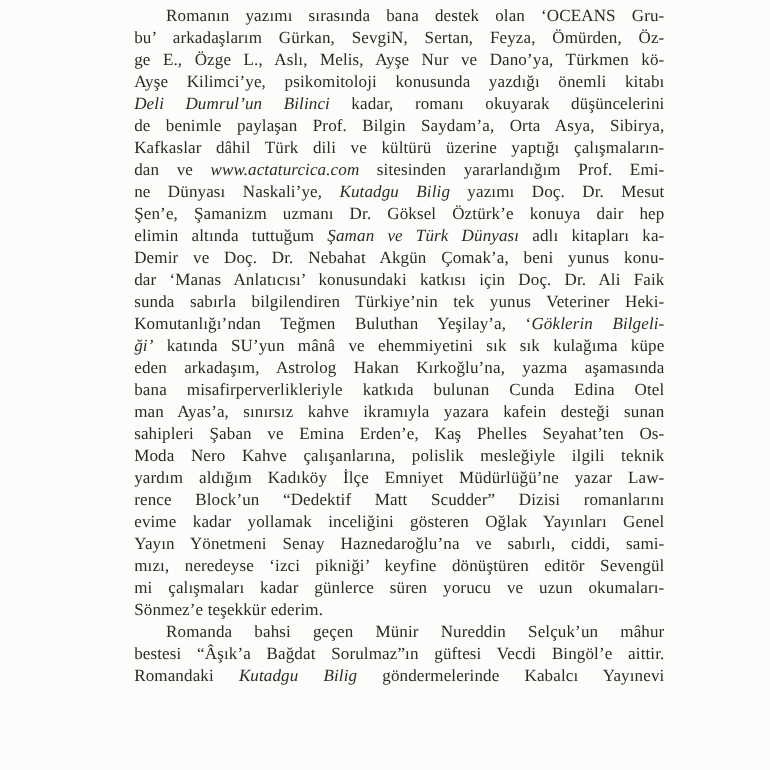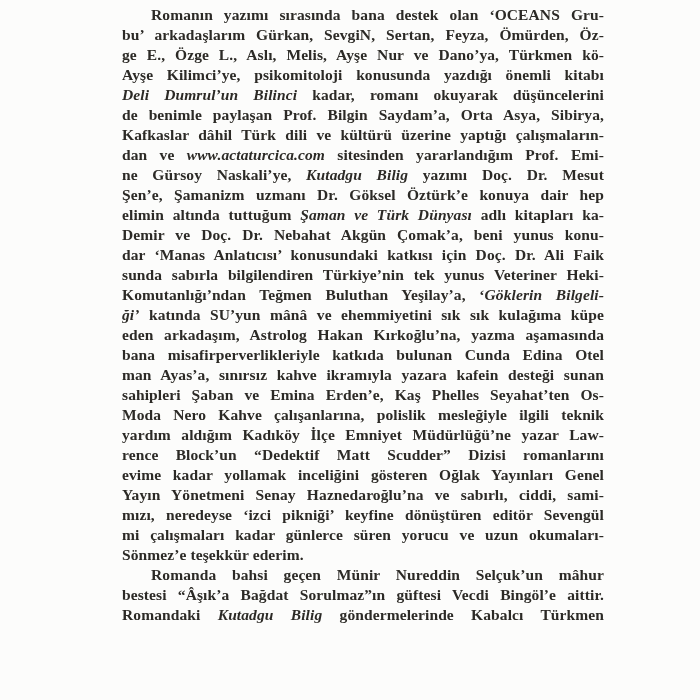--- a/index.html
+++ b/index.html
@@ -13,21 +13,20 @@
     font-family: "Liberation Serif", "DejaVu Serif", serif;
     overflow: hidden;
   }
   .page {
     position: absolute;
     top: 0;
     left: 0;
     width: 700px;
     height: 564px;
     background: #fcfcfb;
-    font-weight: bold;
   }
   .textblock {
     position: absolute;
     left: 122px;
     top: 5px;
     width: 482px;
     color: #2c2a26;
     font-size: 15.5px;
     line-height: 20px;
     letter-spacing: 0.1px;
@@ -56,21 +55,21 @@
   <div class="textblock" style="color: rgb(44, 42, 38);">
       <div class="para">
         <div class="line indent"><span>Romanın yazımı sırasında bana destek olan ‘OCEANS Gru-</span></div>
         <div class="line"><span>bu’ arkadaşlarım Gürkan, SevgiN, Sertan, Feyza, Ömürden, Öz-</span></div>
         <div class="line"><span>ge E., Özge L., Aslı, Melis, Ayşe Nur ve Dano’ya, Türkmen kö-</span></div>
         <div class="line"><span>Ayşe Kilimci’ye, psikomitoloji konusunda yazdığı önemli kitabı</span></div>
         <div class="line"><i>Deli Dumrul’un Bilinci</i><span> kadar, romanı okuyarak düşüncelerini</span></div>
         <div class="line"><span>de benimle paylaşan Prof. Bilgin Saydam’a, Orta Asya, Sibirya,</span></div>
         <div class="line"><span>Kafkaslar dâhil Türk dili ve kültürü üzerine yaptığı çalışmaların-</span></div>
         <div class="line"><span>dan ve </span><i>www.actaturcica.com</i><span> sitesinden yararlandığım Prof. Emi-</span></div>
-        <div class="line"><span>ne Gürsoy Naskali’ye, </span><i>Kutadgu Bilig</i><span> yazımı Doç. Dr. Mesut</span></div>
+        <div class="line"><span>ne Dünyası Naskali’ye, </span><i>Kutadgu Bilig</i><span> yazımı Doç. Dr. Mesut</span></div>
         <div class="line"><span>Şen’e, Şamanizm uzmanı Dr. Göksel Öztürk’e konuya dair hep</span></div>
         <div class="line"><span>elimin altında tuttuğum </span><i>Şaman ve Türk Dünyası</i><span> adlı kitapları ka-</span></div>
         <div class="line"><span>Demir ve Doç. Dr. Nebahat Akgün Çomak’a, beni yunus konu-</span></div>
         <div class="line"><span>dar ‘Manas Anlatıcısı’ konusundaki katkısı için Doç. Dr. Ali Faik</span></div>
         <div class="line"><span>sunda sabırla bilgilendiren Türkiye’nin tek yunus Veteriner Heki-</span></div>
         <div class="line"><span>Komutanlığı’ndan Teğmen Buluthan Yeşilay’a, ‘</span><i>Göklerin Bilgeli-</i></div>
         <div class="line"><i>ği’</i><span> katında SU’yun mânâ ve ehemmiyetini sık sık kulağıma küpe</span></div>
         <div class="line"><span>eden arkadaşım, Astrolog Hakan Kırkoğlu’na, yazma aşamasında</span></div>
         <div class="line"><span>bana misafirperverlikleriyle katkıda bulunan Cunda Edina Otel</span></div>
         <div class="line"><span>man Ayas’a, sınırsız kahve ikramıyla yazara kafein desteği sunan</span></div>
@@ -80,16 +79,16 @@
         <div class="line"><span>rence Block’un “Dedektif Matt Scudder” Dizisi romanlarını</span></div>
         <div class="line"><span>evime kadar yollamak inceliğini gösteren Oğlak Yayınları Genel</span></div>
         <div class="line"><span>Yayın Yönetmeni Senay Haznedaroğlu’na ve sabırlı, ciddi, sami-</span></div>
         <div class="line"><span>mızı, neredeyse ‘izci pikniği’ keyfine dönüştüren editör Sevengül</span></div>
         <div class="line"><span>mi çalışmaları kadar günlerce süren yorucu ve uzun okumaları-</span></div>
         <div class="line noj"><span>Sönmez’e teşekkür ederim.</span></div>
       </div>
       <div class="para">
         <div class="line indent"><span>Romanda bahsi geçen Münir Nureddin Selçuk’un mâhur</span></div>
         <div class="line"><span>bestesi “Âşık’a Bağdat Sorulmaz”ın güftesi Vecdi Bingöl’e aittir.</span></div>
-        <div class="line"><span>Romandaki </span><i>Kutadgu Bilig</i><span> göndermelerinde Kabalcı Türkmen</span></div>
+        <div class="line"><span>Romandaki </span><i>Kutadgu Bilig</i><span> göndermelerinde Kabalcı Yayınevi</span></div>
       </div>
     </div>
 </div>
 
 </body></html>

